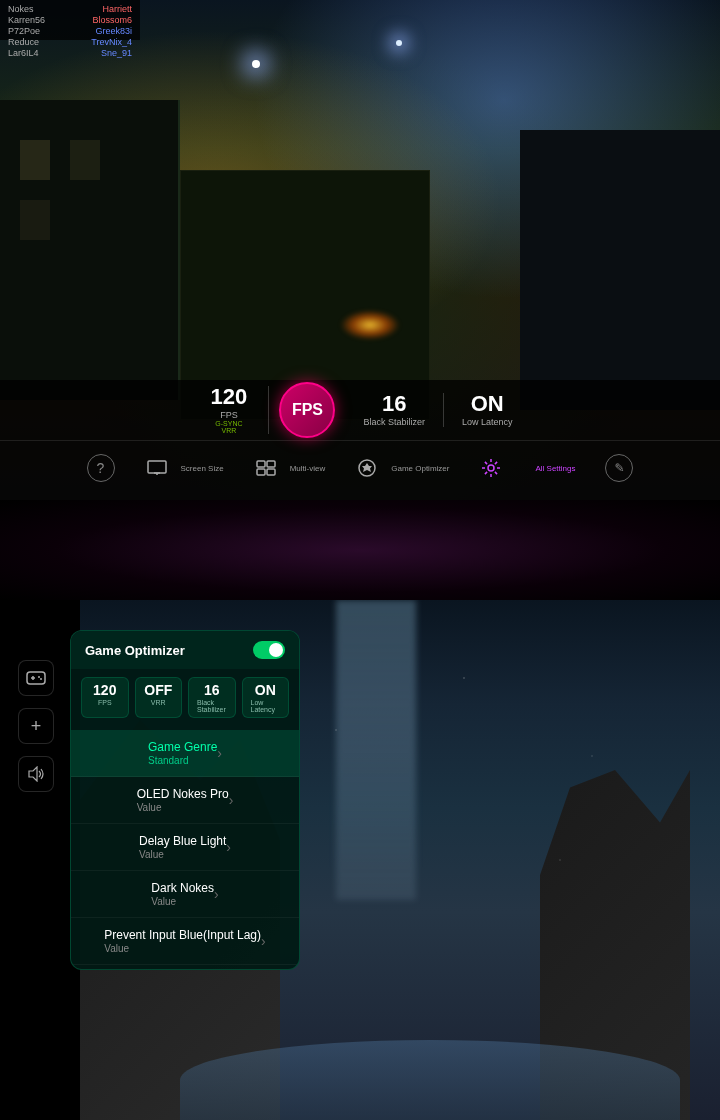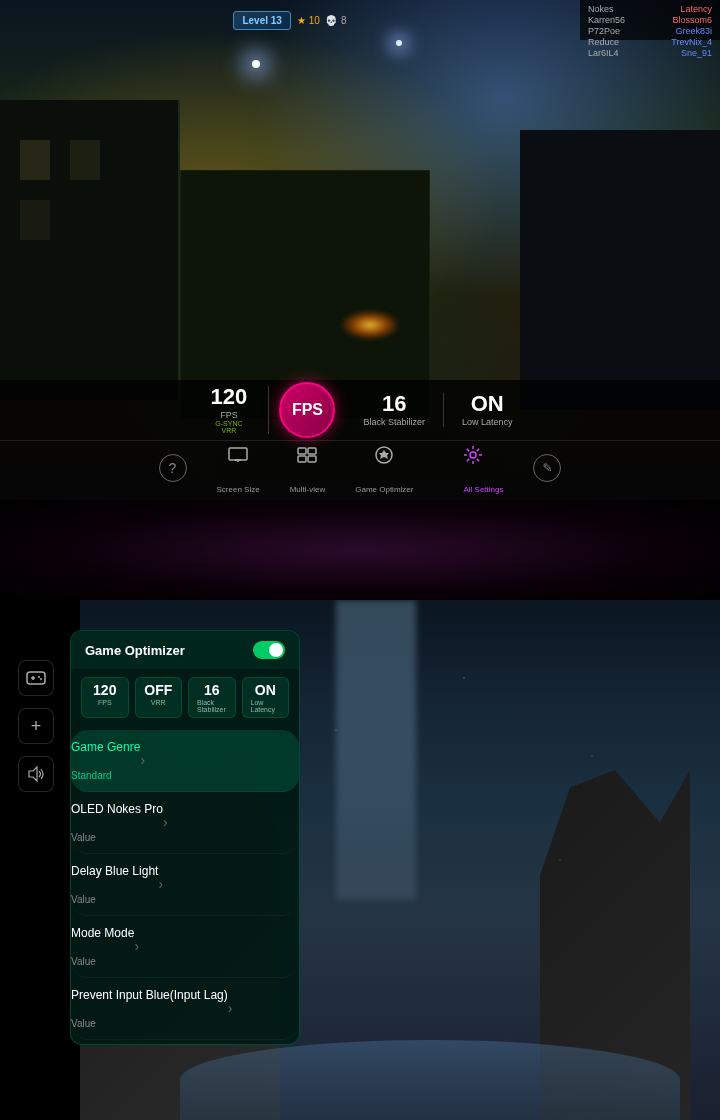--- a/index.html
+++ b/index.html
@@ -236,23 +236,23 @@
       display: flex;
       align-items: center;
       justify-content: center;
       gap: 30px;
       padding: 6px 40px;
       height: 55px;
       border-top: 1px solid rgba(255,255,255,0.1);
     }
     .menu-item {
       display: flex;
-      flex-direction: column;
-      align-items: center;
-      gap: 18px;
+      flex-direction: row;
+      align-items: center;
+      gap: 12px;
       cursor: pointer;
       justify-content: flex-end;
     }
     .menu-icon {
       width: 24px; height: 24px;
       display: flex;
       align-items: center;
       justify-content: center;
       color: #aaa;
       font-size: 16px;
@@ -452,39 +452,38 @@
       color: #88bbaa;
     }
 
     
     .optimizer-menu {
       padding: 4px 0;
     }
     .opt-menu-item {
       display: flex;
       align-items: center;
-      justify-content: flex-start;
+      justify-content: center;
       padding: 10px 0;
       cursor: pointer;
       border-bottom: 1px solid rgba(255,255,255,0.05);
-      border-radius: 17px;
     }
     .opt-menu-item.active {
       background: rgba(0,180,120,0.2);
     }
     .opt-item-left {}
     .opt-item-title {
       font-size: 12px;
       color: #fff;
       font-weight: 500;
     }
     .opt-item-value {
       font-size: 10px;
       color: #00cc88;
-      margin-top: 16px;
+      margin-top: 1px;
     }
     .opt-item-value.grey {
       color: #888;
     }
     .chevron-right {
       color: #666;
       font-size: 14px;
     }
 
     
@@ -502,32 +501,25 @@
   <div class="building-center"></div>
   <div class="building-right"></div>
   <div class="light-1"></div>
   <div class="light-2"></div>
   <div class="muzzle-flash"></div>
 
   <div class="hud-overlay">
 
     <div class="hud-top">
 
-      <div class="hud-top-center">
-        <div class="level-badge">
-          <span>Level 13</span>
-        </div>
-        <span class="star-icon">★ <span>10</span></span>
-        <span class="skull-icon">💀 <span>8</span></span>
-      </div>
 
       <div class="hud-top-right">
         <div class="scoreboard-row">
           <span>Nokes</span>
-          <span class="score-red">Latency</span>
+          <span class="score-red">Harriett</span>
         </div>
         <div class="scoreboard-row">
           <span>Karren56</span>
           <span class="score-red">Blossom6</span>
         </div>
         <div class="scoreboard-row">
           <span>P72Poe</span>
           <span class="score-blue">Greek83i</span>
         </div>
         <div class="scoreboard-row">
@@ -705,21 +697,21 @@
       <div class="opt-menu-item">
         <div class="opt-item-left">
           <div class="opt-item-title">Delay Blue Light</div>
           <div class="opt-item-value grey">Value</div>
         </div>
         <span class="chevron-right">›</span>
       </div>
 
       <div class="opt-menu-item">
         <div class="opt-item-left">
-          <div class="opt-item-title">Mode Mode</div>
+          <div class="opt-item-title">Dark Nokes</div>
           <div class="opt-item-value grey">Value</div>
         </div>
         <span class="chevron-right">›</span>
       </div>
 
       <div class="opt-menu-item">
         <div class="opt-item-left">
           <div class="opt-item-title">Prevent Input Blue(Input Lag)</div>
           <div class="opt-item-value grey">Value</div>
         </div>

